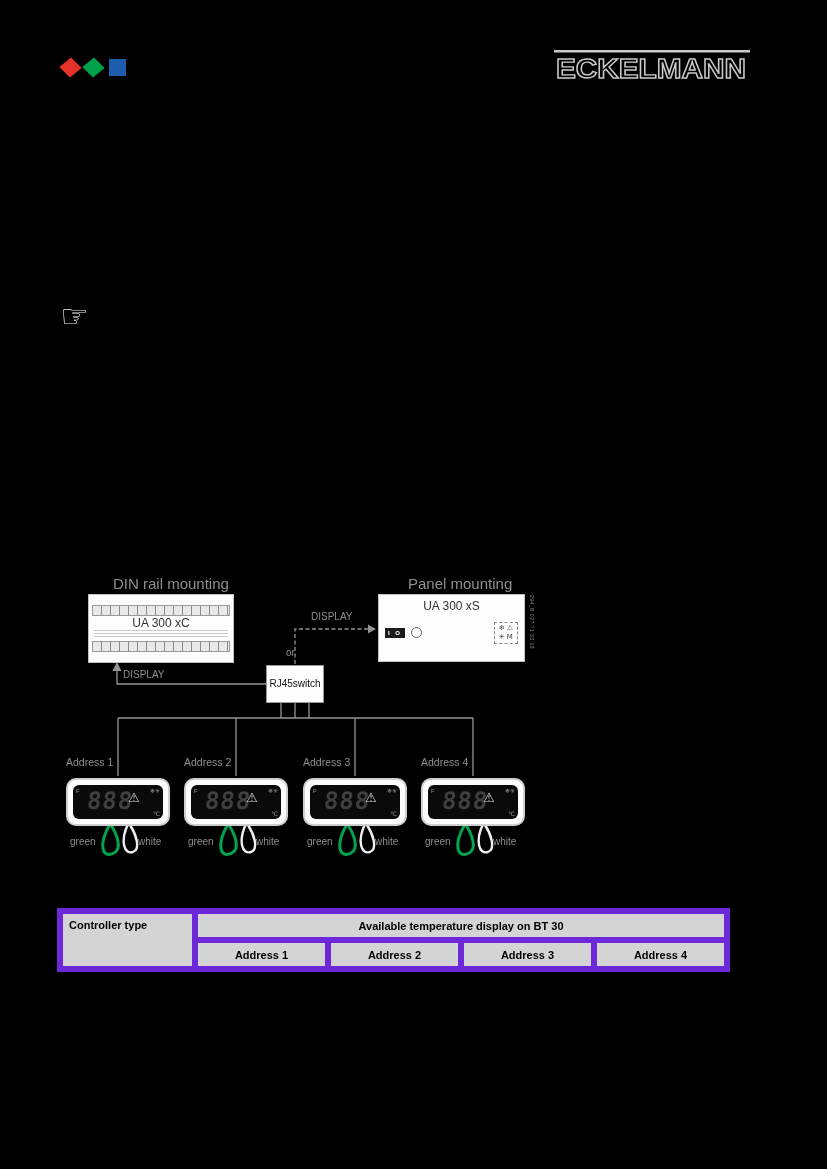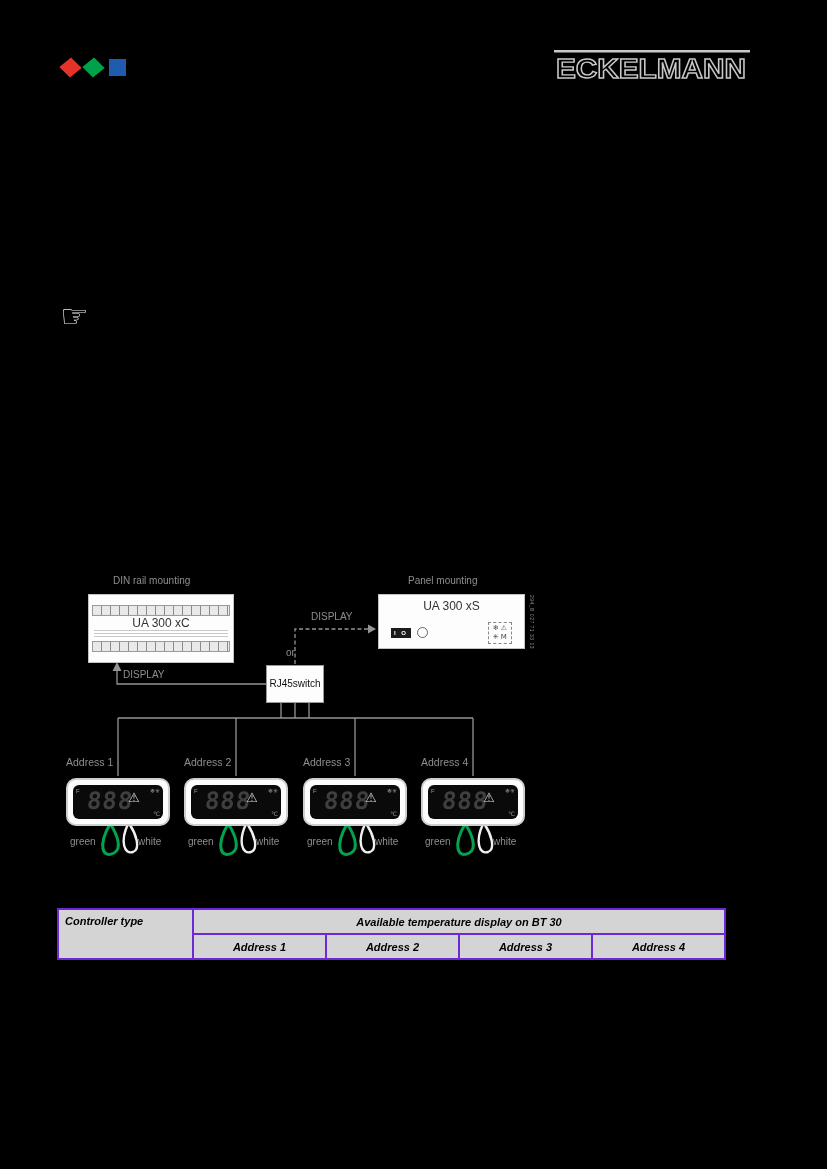--- a/index.html
+++ b/index.html
@@ -16,32 +16,32 @@
   .brand{position:absolute;left:554px;top:50px;width:196px;height:34px;}
   .brand text{font-family:"Liberation Sans",sans-serif;font-size:27px;font-weight:bold;
               fill:none;stroke:#c9c9c9;stroke-width:1.4;}
 
   .hand{position:absolute;left:60px;top:300px;font-family:"DejaVu Sans",sans-serif;
         font-size:32px;color:#e8e8e8;line-height:1;}
 
   
   .wires{position:absolute;left:0;top:0;pointer-events:none;}
 
-  .lbl{position:absolute;color:#8e8e8e;font-size:10px;}
+  .lbl{position:absolute;color:#8e8e8e;font-size:15px;}
   .lbl.small{font-size:10px;}
 
   .device{position:absolute;background:#fdfdfd;border:1px solid #c2c2c2;box-sizing:border-box;}
   .din{left:88px;top:594px;width:146px;height:69px;padding:10px 3px;display:flex;flex-direction:column;}
   .term{height:9px;border:1px solid #9a9a9a;
         background:repeating-linear-gradient(90deg,#e9e9e9 0 8px,#8a8a8a 8px 9px);}
   .din-mid{flex:1;display:flex;align-items:center;justify-content:center;font-size:12px;color:#333;}
   .vents{height:10px;margin:0 2px 2px;
          background:repeating-linear-gradient(0deg,#fff 0 2px,#c9c9c9 2px 3px);}
 
-  .panel{left:378px;top:594px;width:147px;height:55px;padding:4px 12px;}
+  .panel{left:378px;top:594px;width:147px;height:68px;padding:4px 6px;}
   .panel-title{text-align:center;font-size:12px;color:#333;}
   .panel-body{display:flex;align-items:center;gap:6px;margin-top:9px;}
   .power{background:#1b1b1b;color:#fff;font-size:6px;font-weight:bold;letter-spacing:2px;
          padding:2px 3px;line-height:1;}
   .knob{width:9px;height:9px;border:1px solid #666;border-radius:50%;}
   .icon-box{margin-left:auto;border:1px dashed #888;padding:1px 4px;font-size:7px;color:#444;
             display:flex;flex-direction:column;line-height:1.25;text-align:center;
             font-family:"DejaVu Sans",sans-serif;}
 
   .sidecode{position:absolute;left:529px;top:595px;height:68px;writing-mode:vertical-rl;
@@ -62,22 +62,22 @@
         font-size:13px;color:#d9d9d9;line-height:1;}
   .fmark{position:absolute;left:3px;top:3px;font-size:6px;color:#9a9a9a;}
   .mtop{position:absolute;right:3px;top:2px;font-family:"DejaVu Sans",sans-serif;font-size:6px;color:#9a9a9a;}
   .mbot{position:absolute;right:3px;bottom:2px;font-family:"DejaVu Sans",sans-serif;font-size:6px;color:#9a9a9a;}
 
   .addr{position:absolute;top:756px;color:#8e8e8e;font-size:10.5px;}
   .clabel{position:absolute;top:836px;color:#8e8e8e;font-size:10px;}
 
   
   .spec{position:absolute;left:57px;top:908px;border-collapse:collapse;table-layout:fixed;}
-  .spec td{background:#d4d4d4;border:2px solid #6d28d9;height:23px;font-size:11px;font-weight:bold;
-           color:#000;text-align:center;padding:0;font-style:italic;}
+  .spec td{background:#d4d4d4;border:6px solid #6d28d9;height:23px;font-size:11px;font-weight:bold;
+           color:#000;text-align:center;padding:0;}
   .spec td.ct{text-align:left;vertical-align:top;padding:5px 0 0 6px;}
 </style>
 </head>
 <body>
 
 <div class="page">
 
   <div class="logo">
     <div class="shape s1" style="background: rgb(229, 51, 42);"></div>
     <div class="shape s2" style="background: rgb(0, 161, 75);"></div>

